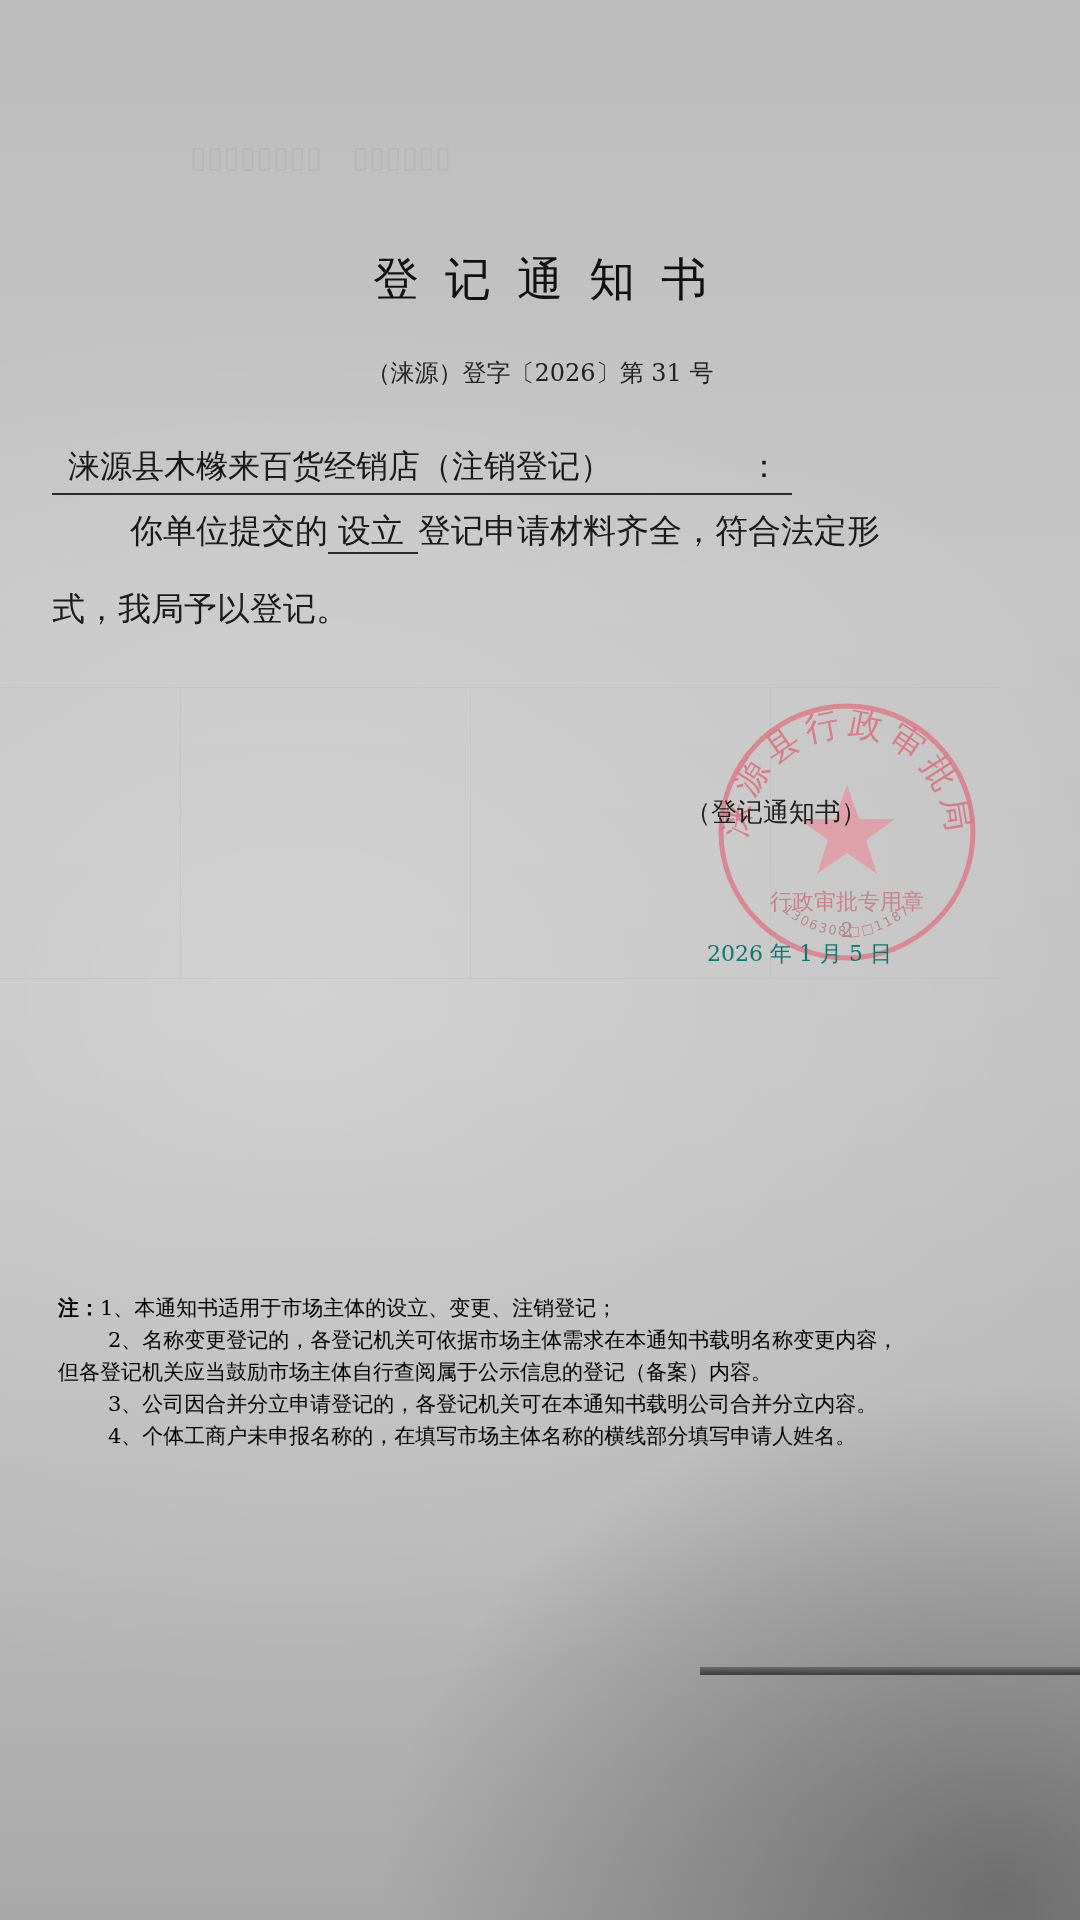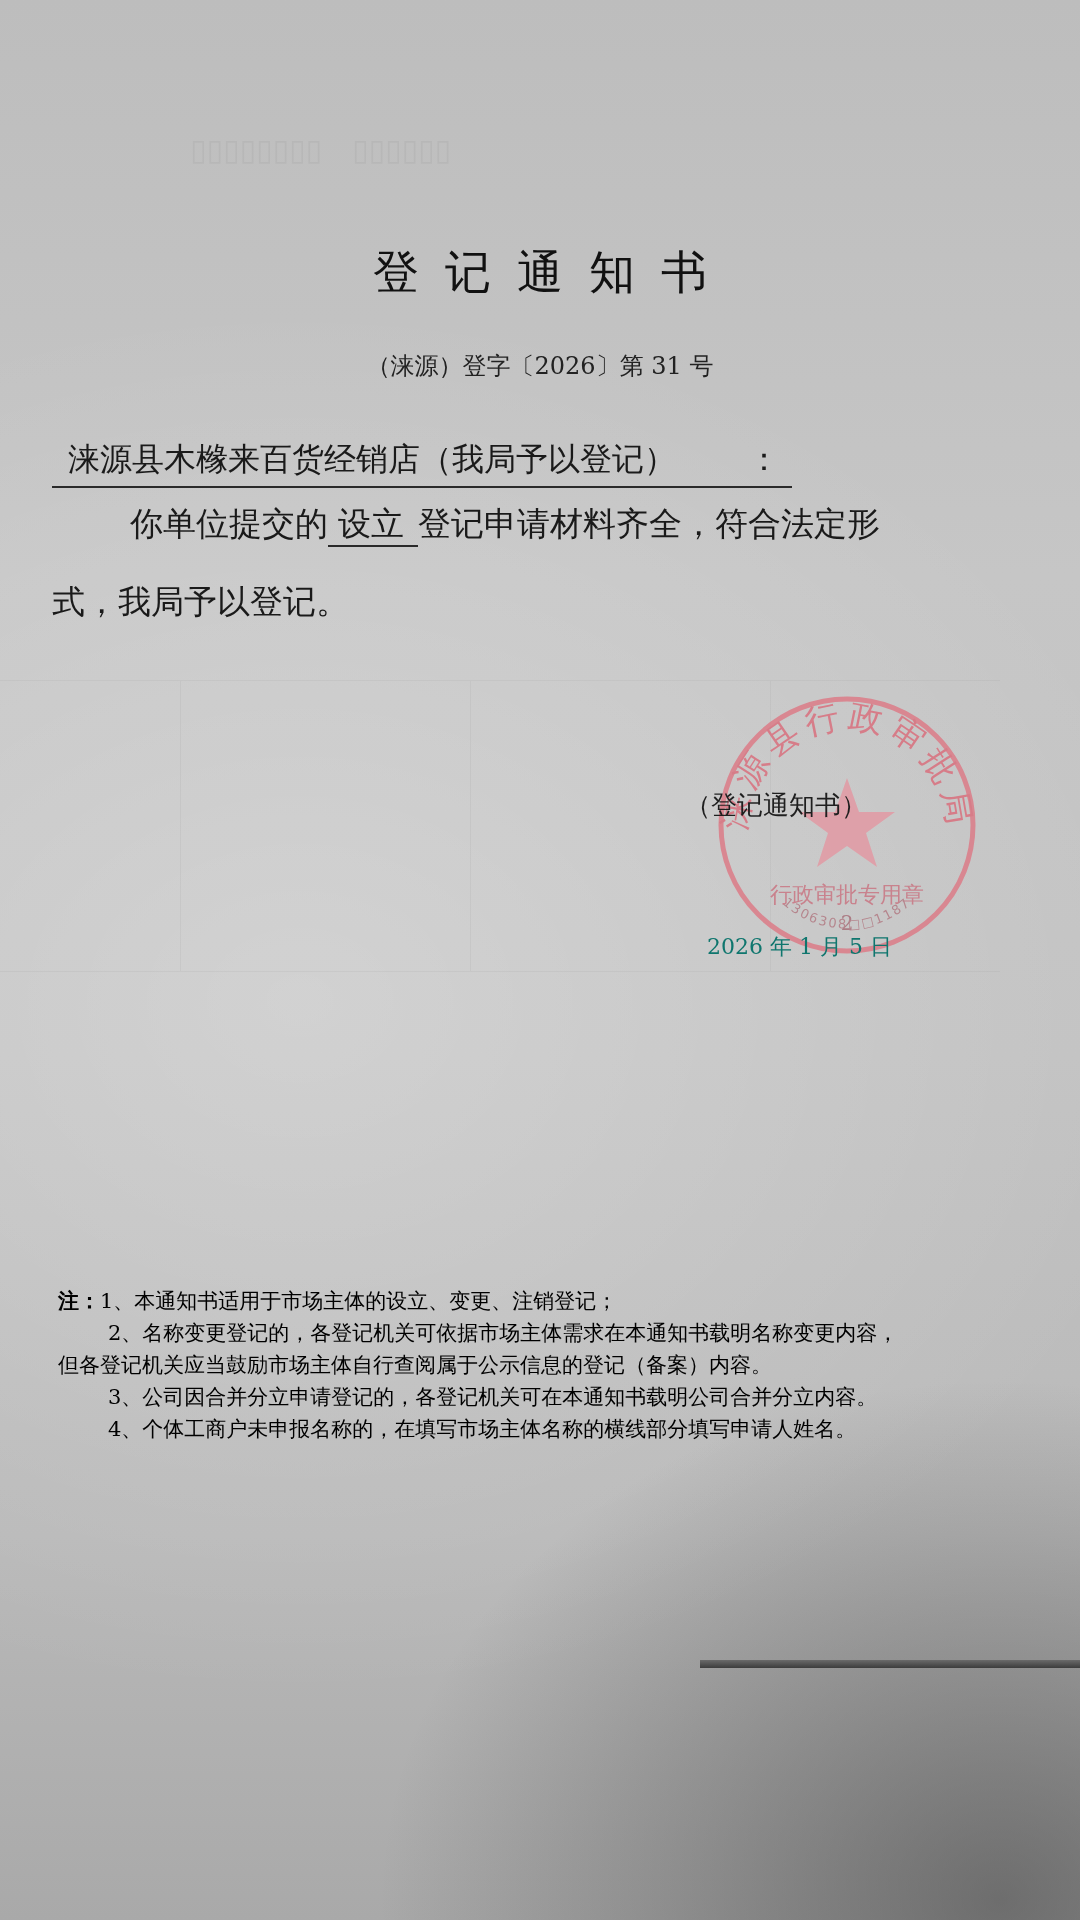--- a/index.html
+++ b/index.html
@@ -13,21 +13,21 @@
     overflow: hidden;
     font-family: "DejaVu Serif", "Liberation Serif", serif;
     color: #1c1c1c;
     background:
       radial-gradient(ellipse 620px 520px at 1000px 1900px, rgba(60,60,60,0.55), rgba(60,60,60,0) 100%),
       radial-gradient(ellipse 900px 700px at 300px 1000px, rgba(255,255,255,0.25), rgba(255,255,255,0) 100%),
       linear-gradient(180deg, #bdbdbd 0%, #c6c6c6 30%, #c2c2c2 55%, #b9b9b9 80%, #a9a9a9 100%);
   }
   .page {
     position: absolute;
-    left: 0; top: 0;
+    left: 0; top: 7px;
     width: 1080px; height: 1668px;
   }
   .bottom-edge {
     position: absolute;
     left: 700px; right: 0; bottom: 0;
     height: 8px;
     background: linear-gradient(180deg, #6a6a6a, #3c3c3c);
   }
   .title {
     position: absolute;
@@ -163,21 +163,21 @@
     <div class="vline" style="left:180px"></div>
     <div class="vline" style="left:470px"></div>
     <div class="vline" style="left:770px"></div>
   </div>
 
   <div class="title">登记通知书</div>
 
   <div class="doc-number">（涞源）登字〔2026〕第 31 号</div>
 
   <div class="addressee">
-    <span>涞源县木橼来百货经销店（我局予以登记）</span>
+    <span>涞源县木橼来百货经销店（注销登记）</span>
     <span class="colon">：</span>
   </div>
 
   <div class="body-line1">
     <span>你单位提交的</span><span class="filled">设立</span><span>登记申请材料齐全，符合法定形</span>
   </div>
 
   <div class="body-line2">式，我局予以登记。</div>
 
   <svg class="stamp" viewBox="0 0 270 270" xmlns="http://www.w3.org/2000/svg">

